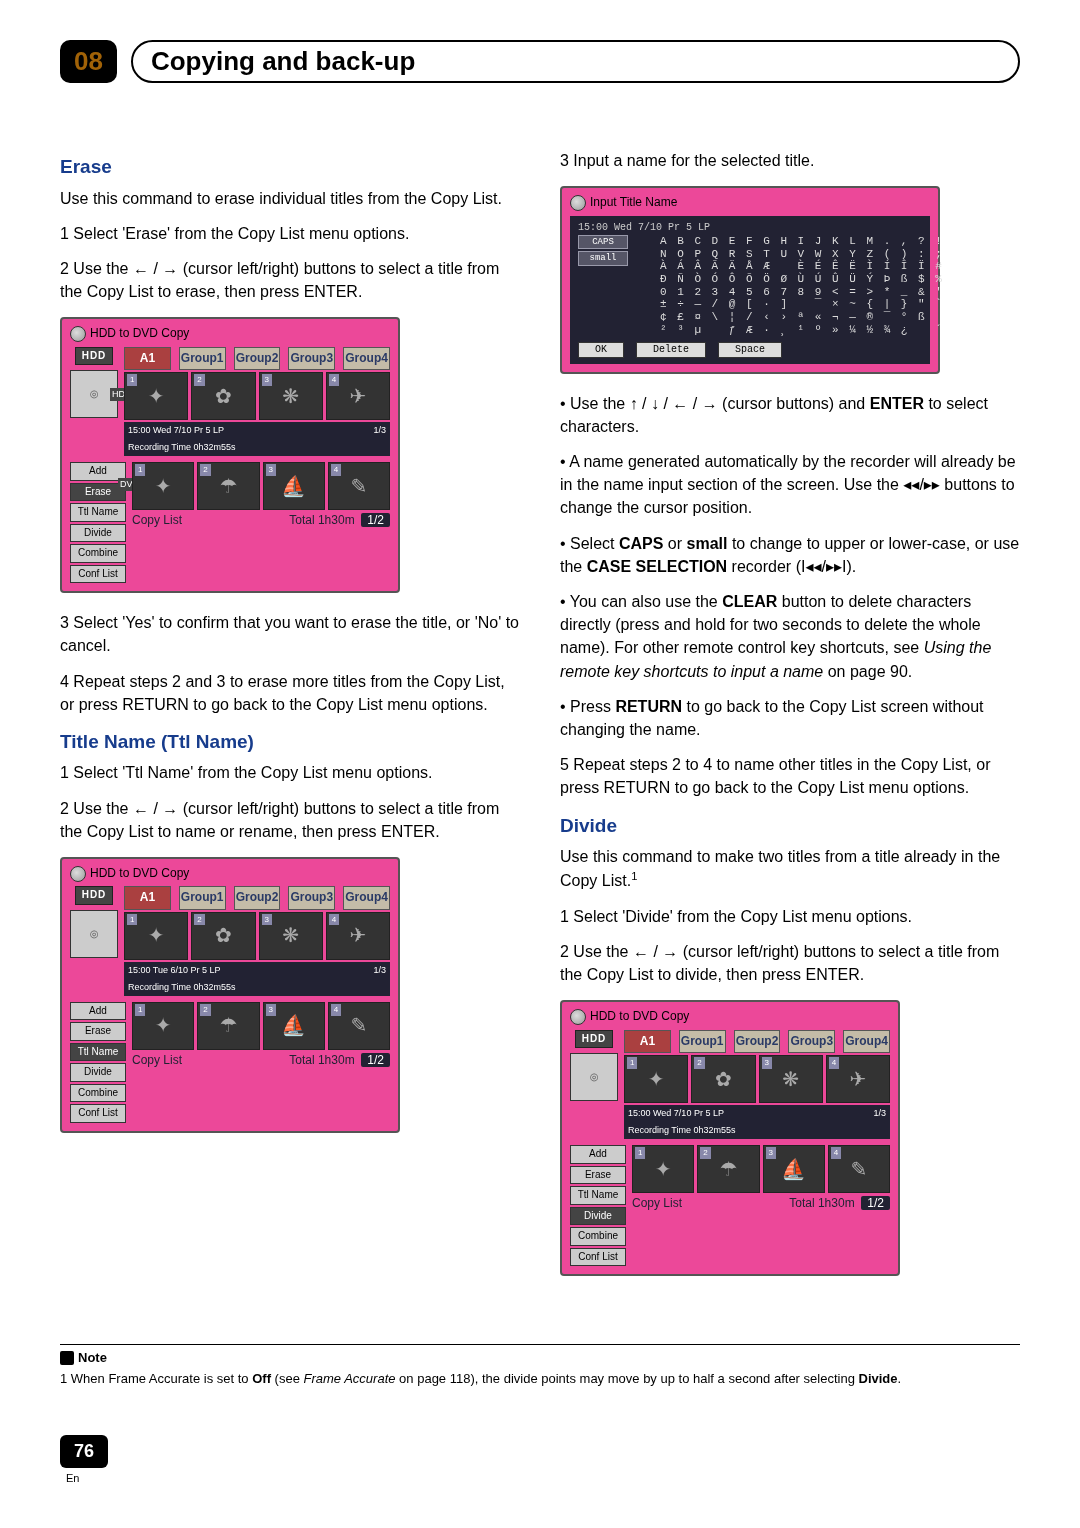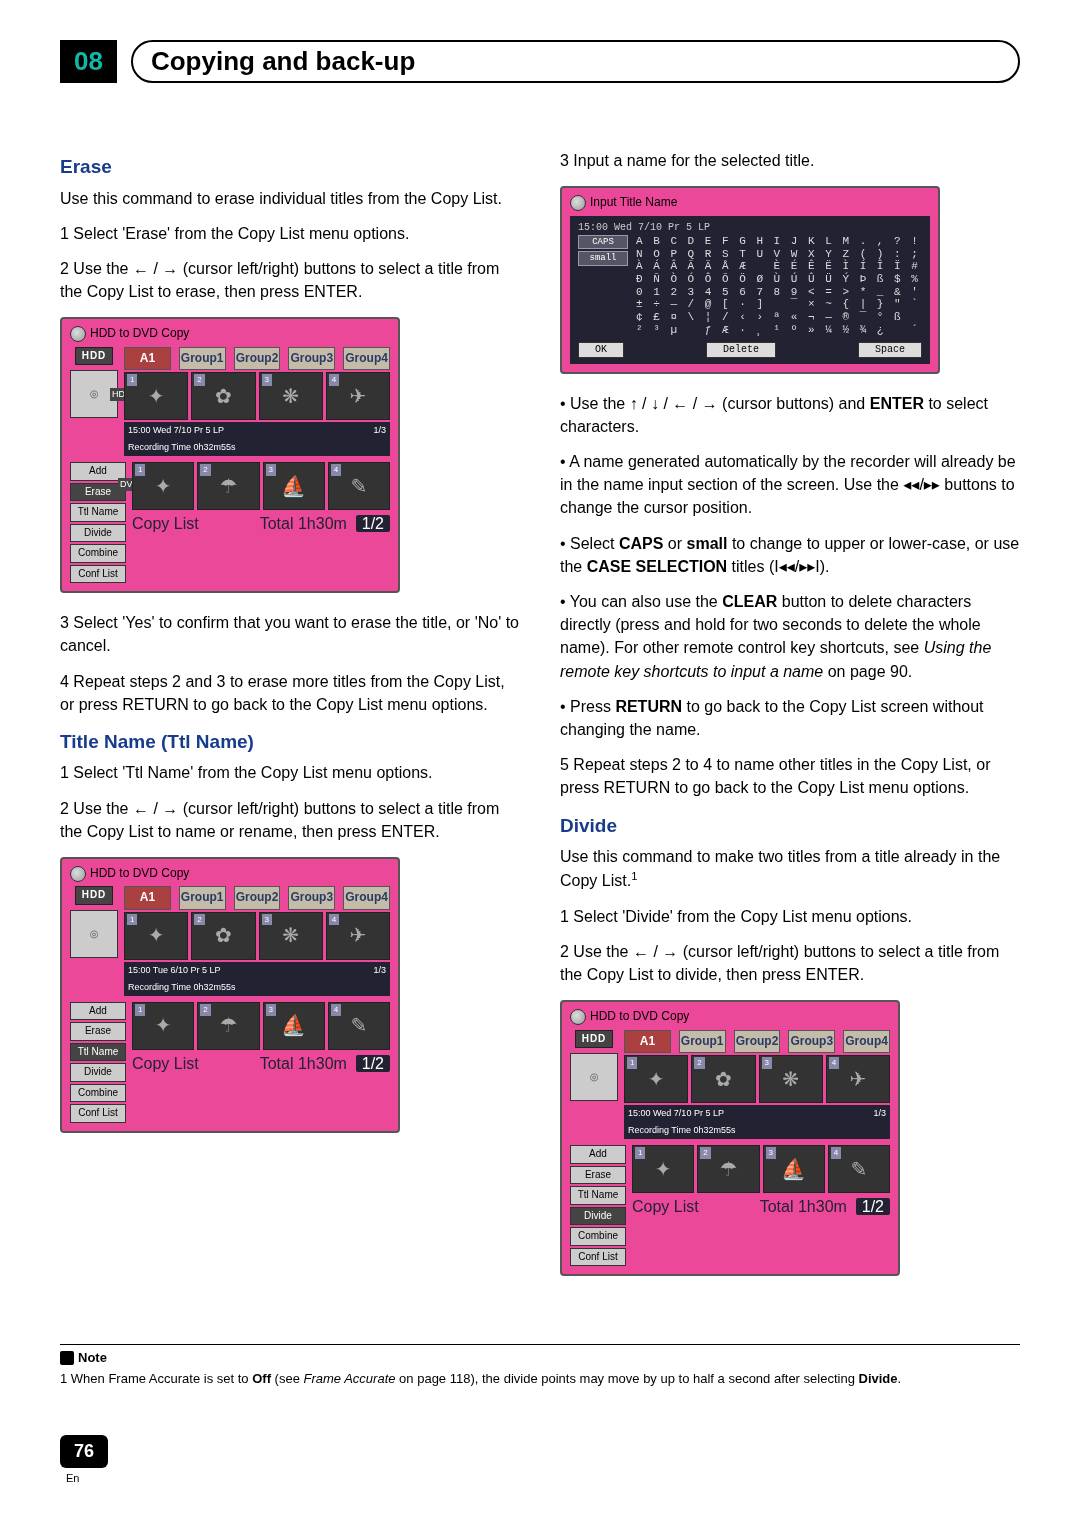--- a/index.html
+++ b/index.html
@@ -13,25 +13,25 @@
   .page {
     padding: 40px 60px 30px 60px;
   }
   .header-row {
     display: flex;
     align-items: center;
     margin-bottom: 60px;
   }
   .chapter-badge {
     background: #000;
-    color: #14b8a6;
+    color: #a16207;
     font-weight: bold;
     font-size: 26px;
     padding: 6px 14px;
-    border-radius: 0;
+    border-radius: 10px;
     margin-right: 14px;
   }
   .chapter-title-pill {
     flex: 1;
     border: 2px solid #000;
     border-radius: 22px;
     padding: 4px 18px;
     display: flex;
     align-items: center;
   }
@@ -155,21 +155,21 @@
     font-size:10px; color:#555;
   }
   .info-strip {
     background:#223; color:#fff;
     font-size:9px;
     padding:2px 4px;
     display:flex; justify-content:space-between;
     margin:2px 0;
   }
   .footer-strip {
-    font-size:16px;
+    font-size:12px;
     display:flex; justify-content:space-between;
     margin-top:2px;
     color:#223;
   }
   .footer-strip .pill {
     background:#223; color:#fff; padding:0 6px; border-radius:2px;
   }
   .char-input-box {
     background:#223; color:#ddd;
     font-family: "Courier New", monospace;
@@ -185,26 +185,26 @@
   }
   .cap-btn {
     display:block;
     background:#556; color:#fff;
     font-size:9px; text-align:center;
     border:1px solid #99a;
     padding:1px 0; margin-bottom:2px;
     width:48px;
   }
   .char-lines {
-    margin-left:58px;
+    margin-left:82px;
     white-space:pre;
     letter-spacing:2px;
   }
   .bottom-btns {
-    clear:both; display:flex; gap:32px; justify-content:space-between;
+    clear:both; display:flex; gap:12px; justify-content:flex-start;
     margin-top:6px;
   }
   .bottom-btns .btn {
     background:#ddd; color:#000;
     font-size:10px; padding:1px 16px;
     border:1px solid #333;
   }
   .note-bar {
     margin-top: 50px;
     border-top: 1px solid #000;
@@ -427,21 +427,21 @@
         </div>
       </div>
 
       <p>
         • <span>Use the ↑ / ↓ / ← / → (cursor buttons) and </span><b>ENTER</b><span> to select characters.</span>
       </p>
       <p>
         • <span>A name generated automatically by the recorder will already be in the name input section of the screen. Use the </span><span class="rewind"></span>/<span class="ffwd"></span><span> buttons to change the cursor position.</span>
       </p>
       <p>
-        • <span>Select </span><b>CAPS</b><span> or </span><b>small</b><span> to change to upper or lower-case, or use the </span><b>CASE SELECTION</b><span> titles (</span><span class="prev"></span>/<span class="next"></span><span>).</span>
+        • <span>Select </span><b>CAPS</b><span> or </span><b>small</b><span> to change to upper or lower-case, or use the </span><b>CASE SELECTION</b><span> recorder (</span><span class="prev"></span>/<span class="next"></span><span>).</span>
       </p>
       <p>
         • <span>You can also use the </span><b>CLEAR</b><span> button to delete characters directly (press and hold for two seconds to delete the whole name). For other remote control key shortcuts, see </span><span class="italic">Using the remote key shortcuts to input a name</span><span> on page 90.</span>
       </p>
       <p>
         • <span>Press </span><b>RETURN</b><span> to go back to the Copy List screen without changing the name.</span>
       </p>
 
       <p>5    Repeat steps 2 to 4 to name other titles in the Copy List, or press RETURN to go back to the Copy List menu options.</p>
 

